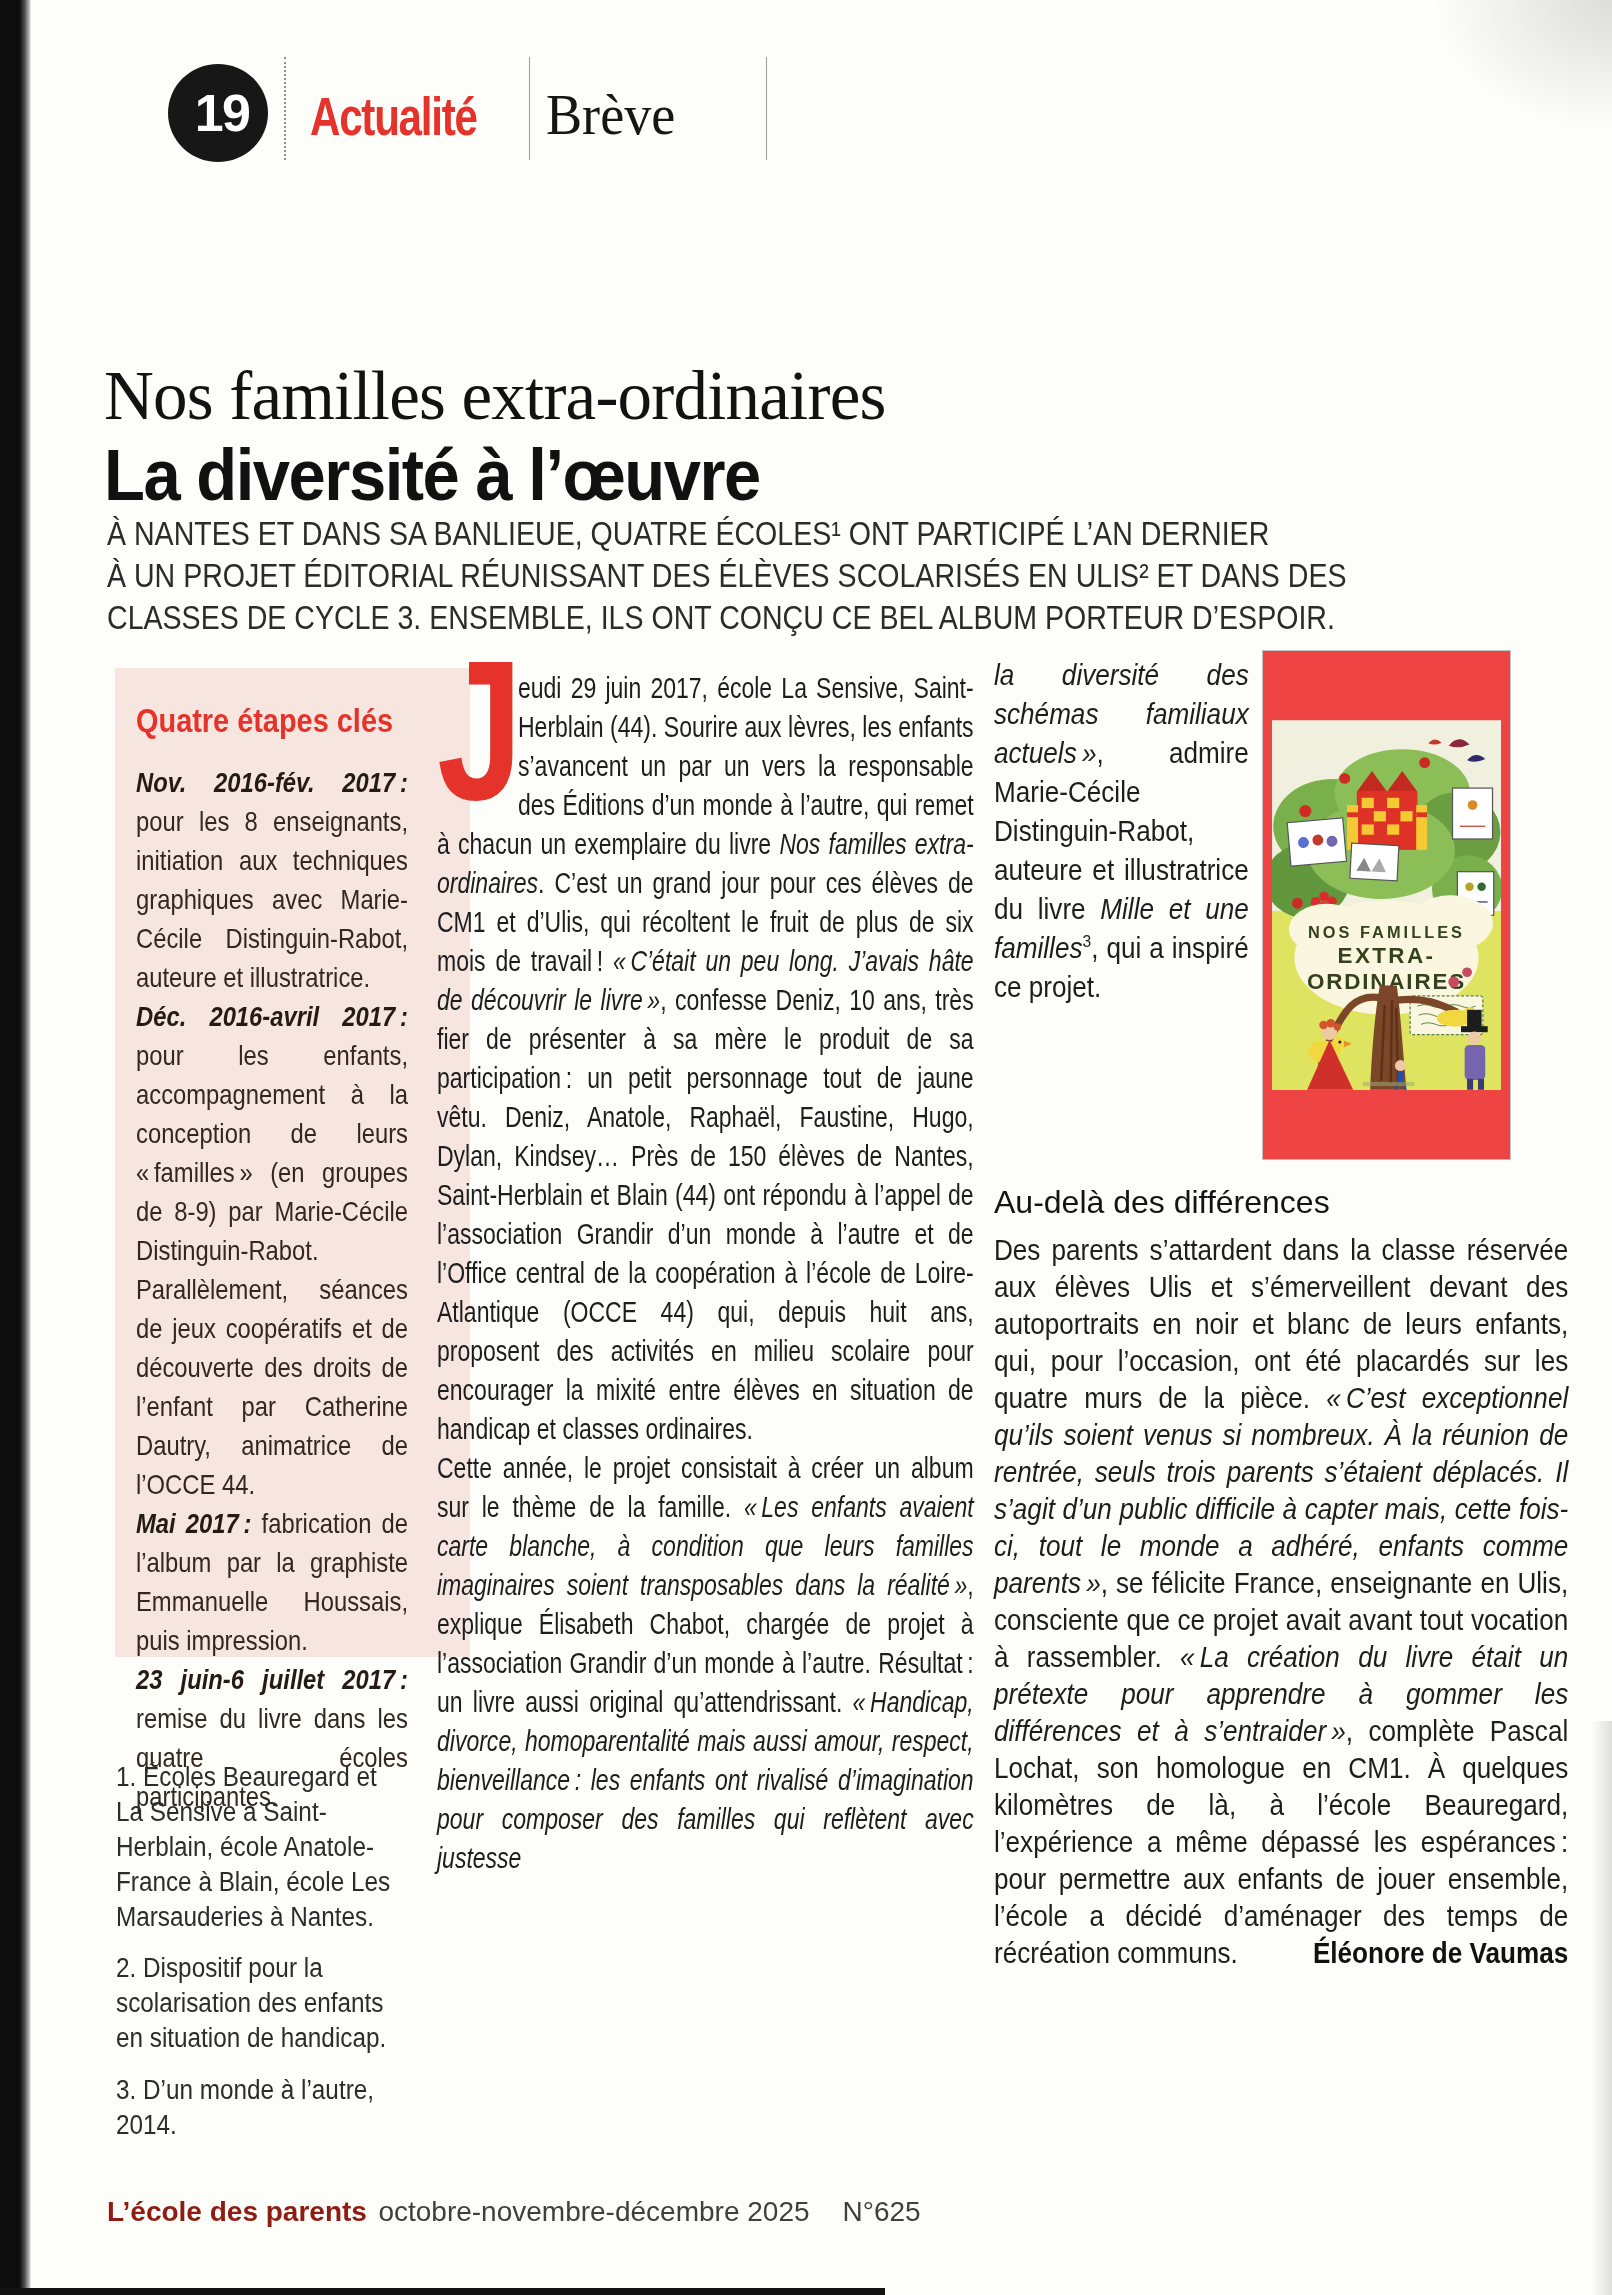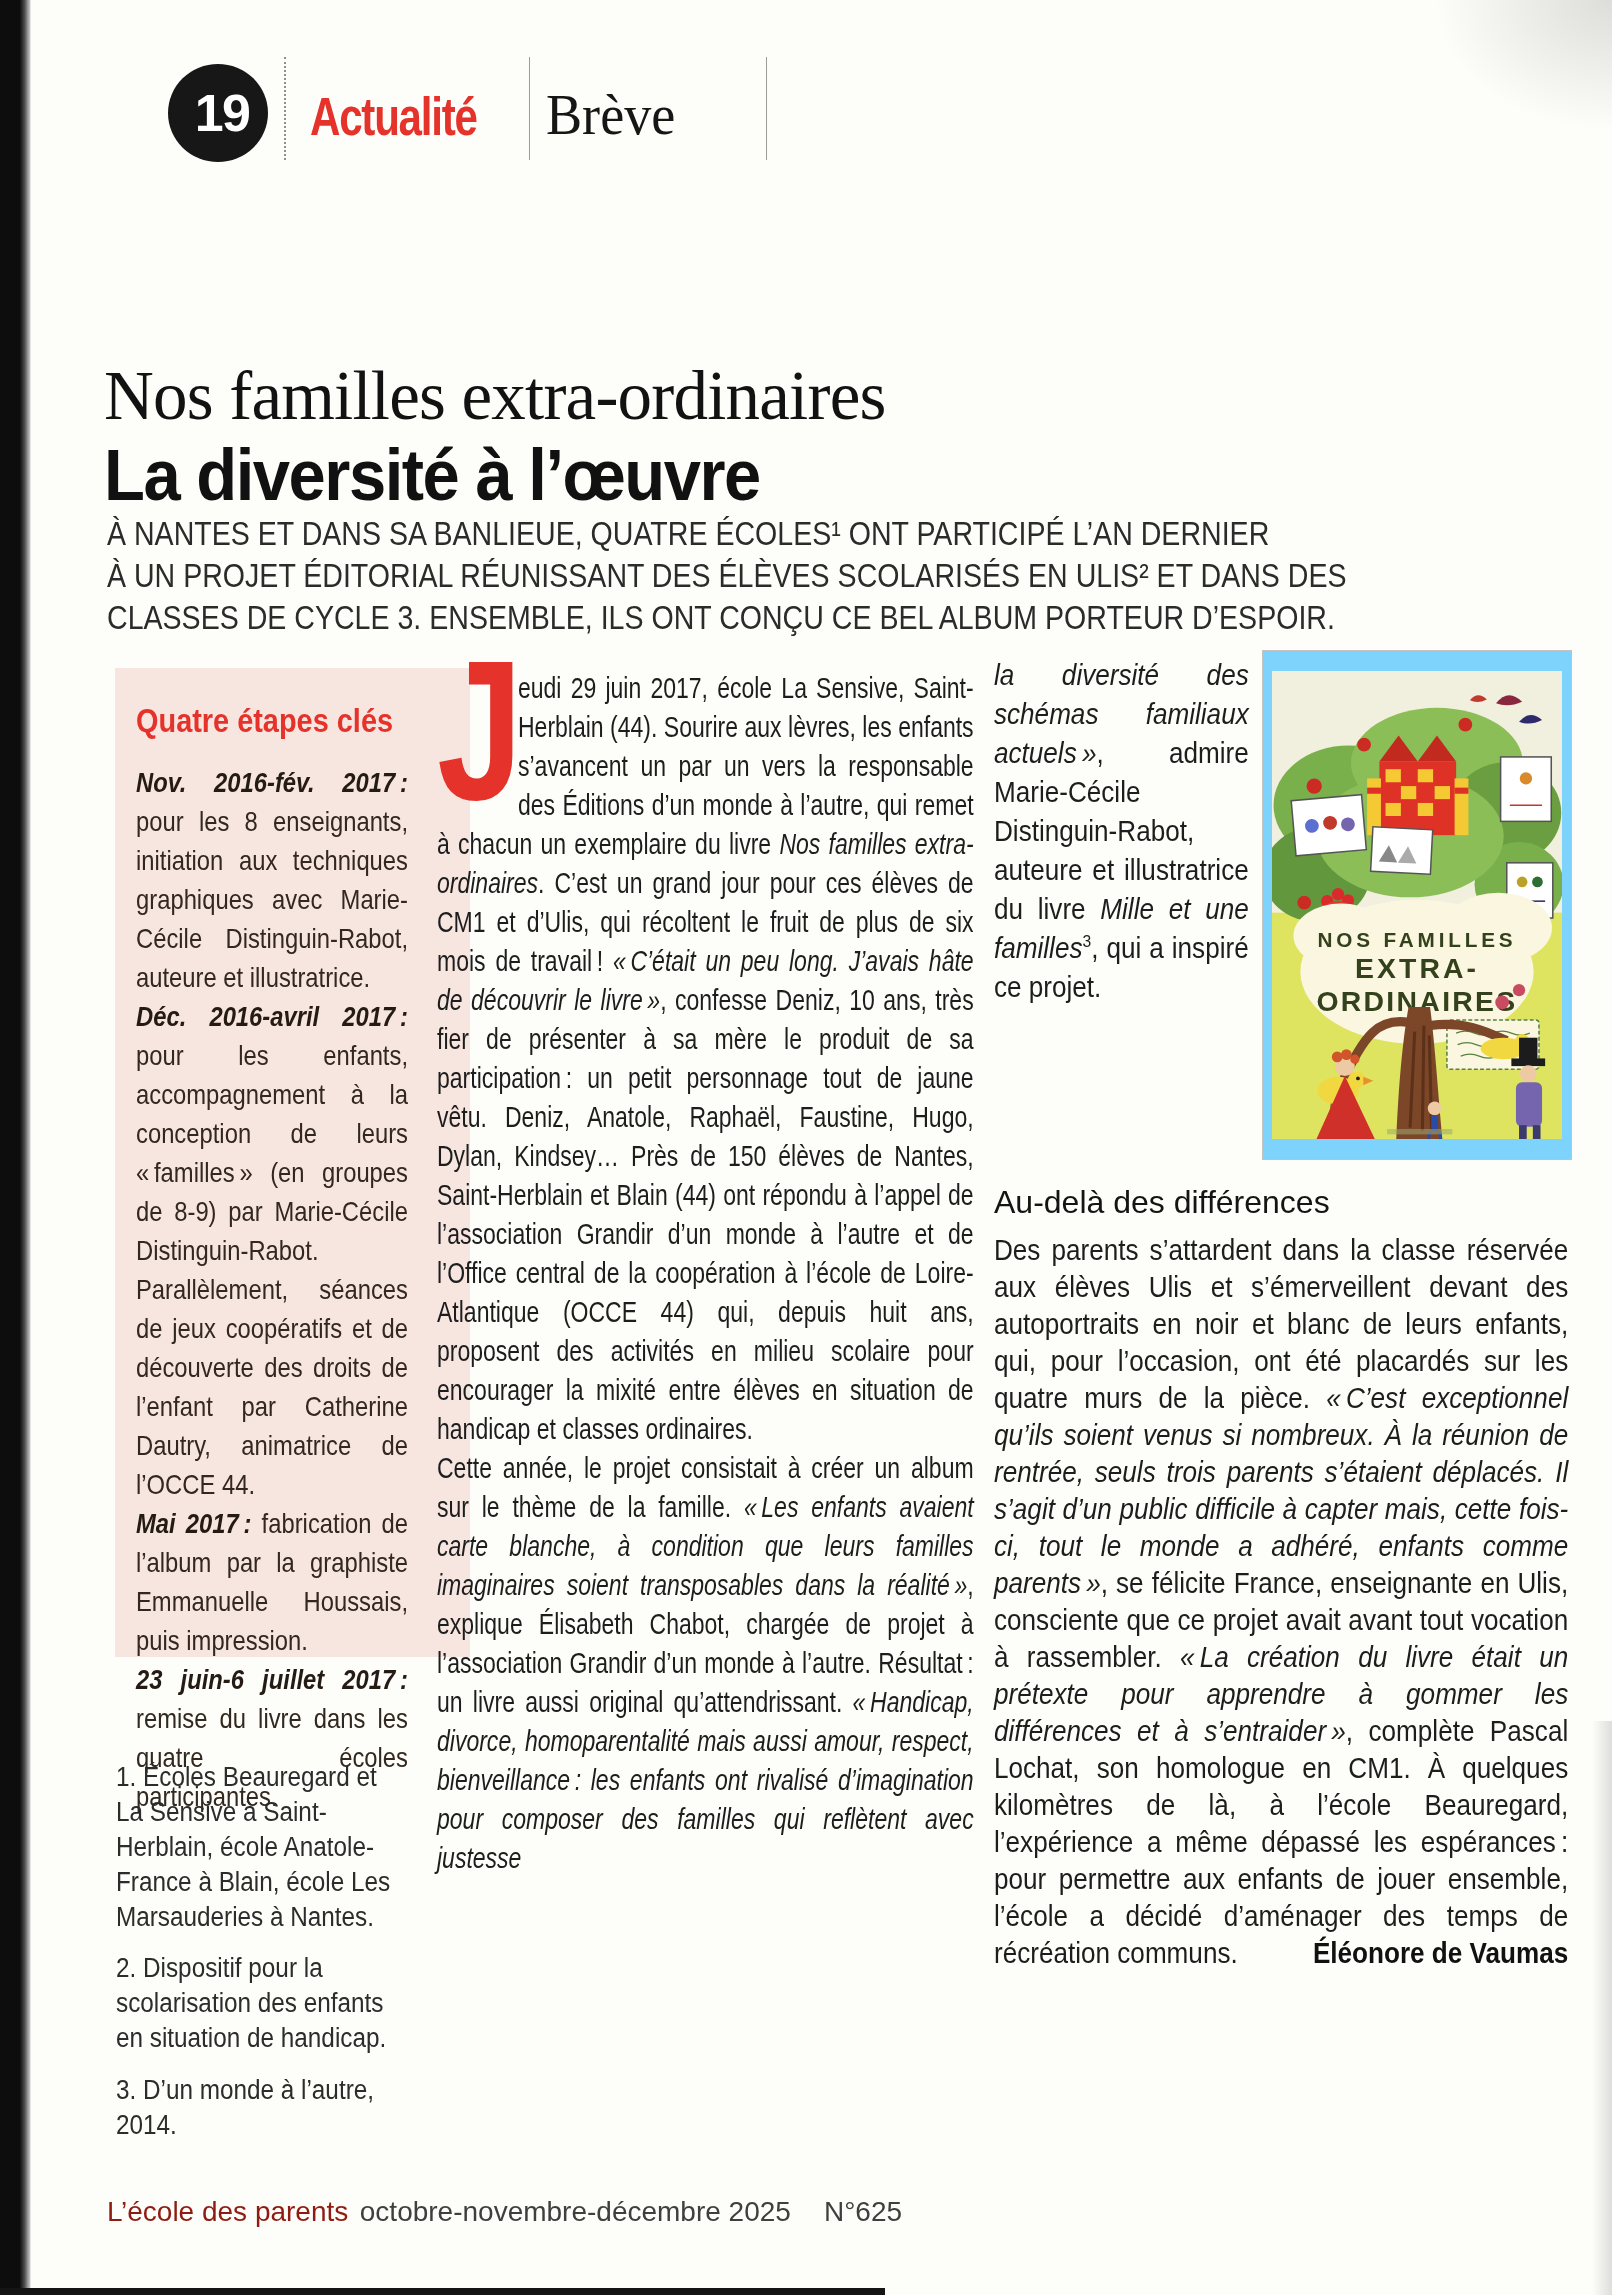--- a/index.html
+++ b/index.html
@@ -55,32 +55,32 @@
   .subheading{position:absolute;left:994px;top:1184px;font-size:32px;font-weight:normal;color:#141414;margin:0;}
   .col-right{position:absolute;left:994px;top:1232px;width:638px;transform:scaleX(.9);transform-origin:0 0;
     font-size:29px;line-height:37px;text-align:justify;color:#1d1d1d;}
   .col-right p{margin:0;}
   .author{margin-top:-37px;text-align:right;font-weight:bold;color:#111;}
 
   .it{font-style:italic;}
   sup{font-size:.6em;line-height:0;}
 
   
-  .book-cover{position:absolute;left:1262px;top:650px;width:310px;height:510px;margin:0;
-    background:#7dd3fc;border:0.8px solid #c2c2c2;box-sizing:border-box;padding:9px;}
+  .book-cover{position:absolute;left:1262px;top:650px;width:249px;height:510px;margin:0;
+    background:#ef4444;border:0.8px solid #c2c2c2;box-sizing:border-box;padding:9px;}
   .book-cover svg{display:block;width:100%;height:100%;}
 
   
   .footnotes{position:absolute;left:116px;top:1760px;width:305px;transform:scaleX(.9);transform-origin:0 0;
     font-size:27px;line-height:35px;color:#2c2c2c;}
   .footnotes p{margin:0 0 16.4px 0;}
 
   
   .pfooter{position:absolute;left:107px;top:2196px;font-size:28px;white-space:nowrap;}
-  .pfooter .brand{color:#8e1c12;font-weight:normal;}
+  .pfooter .brand{color:#8e1c12;font-weight:bold;}
   .pfooter .issue{color:#3f3f3f;margin-left:11.5px;}
   .pfooter .number{color:#3f3f3f;margin-left:33px;}
 </style>
 </head>
 <body>
 
 <div class="page">
 
   <div class="scan-left"></div>
   <div class="scan-bottom"></div>

